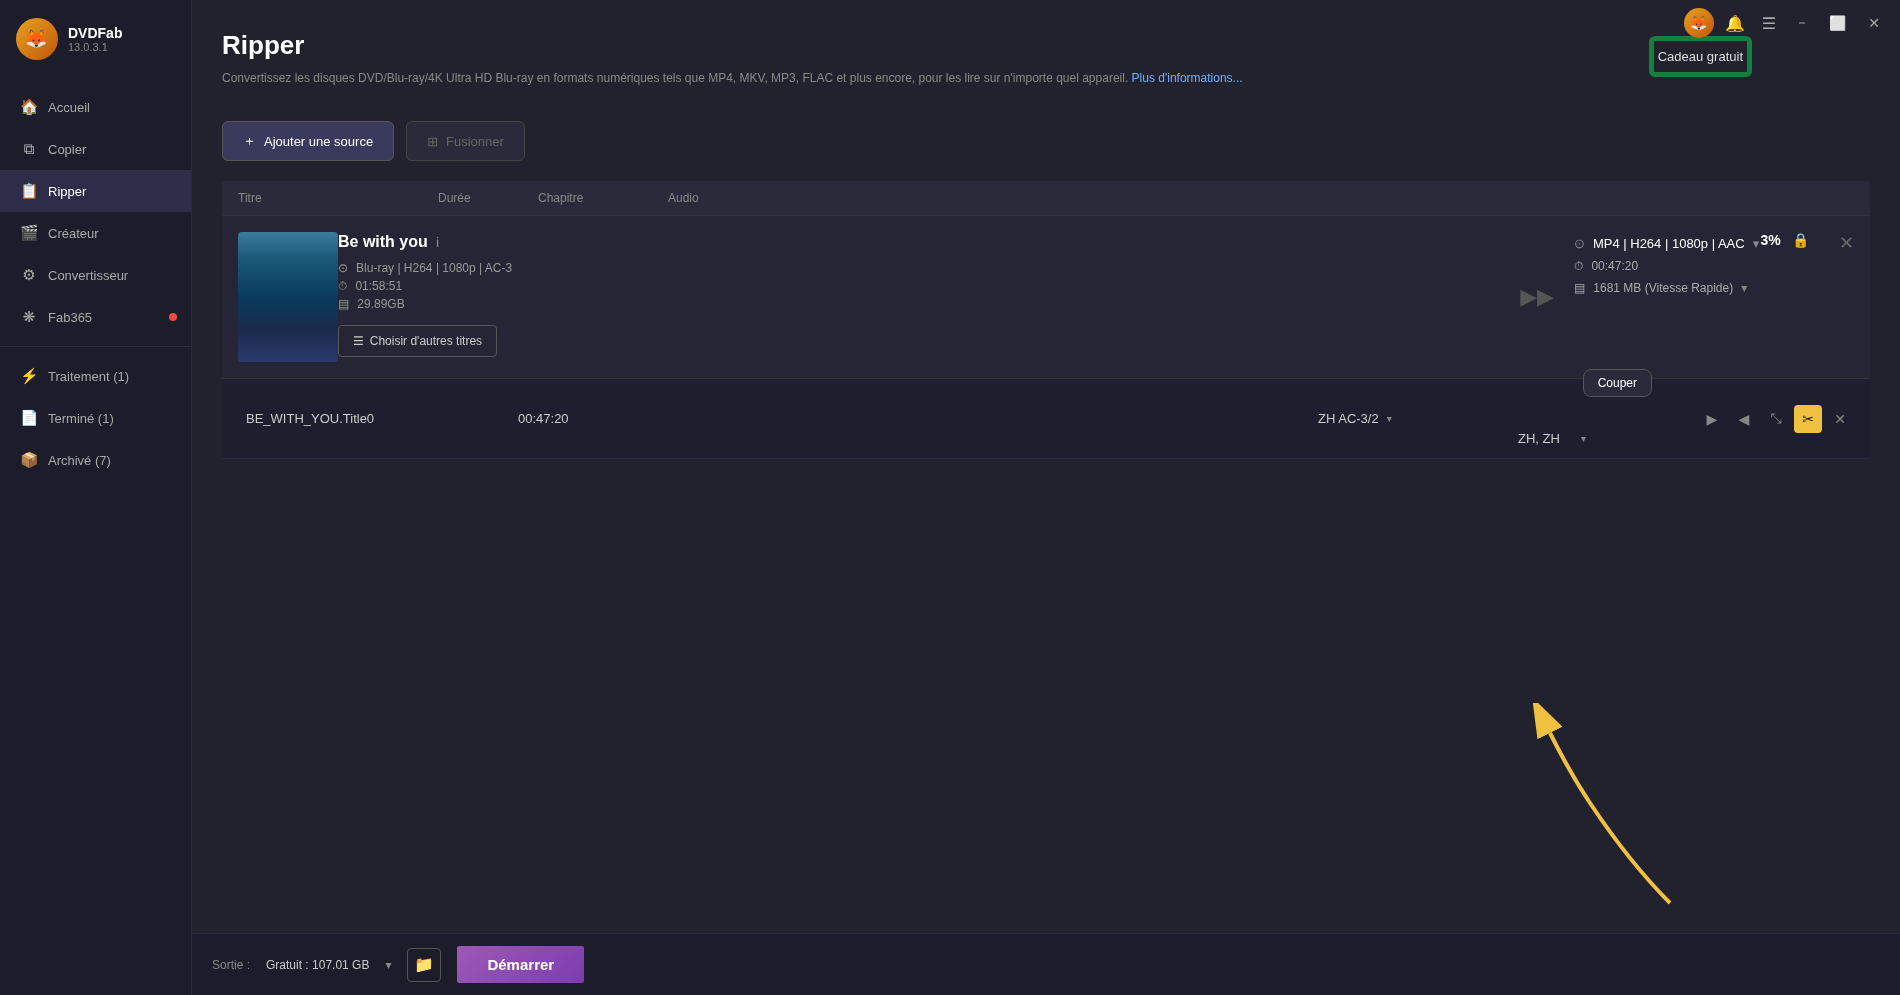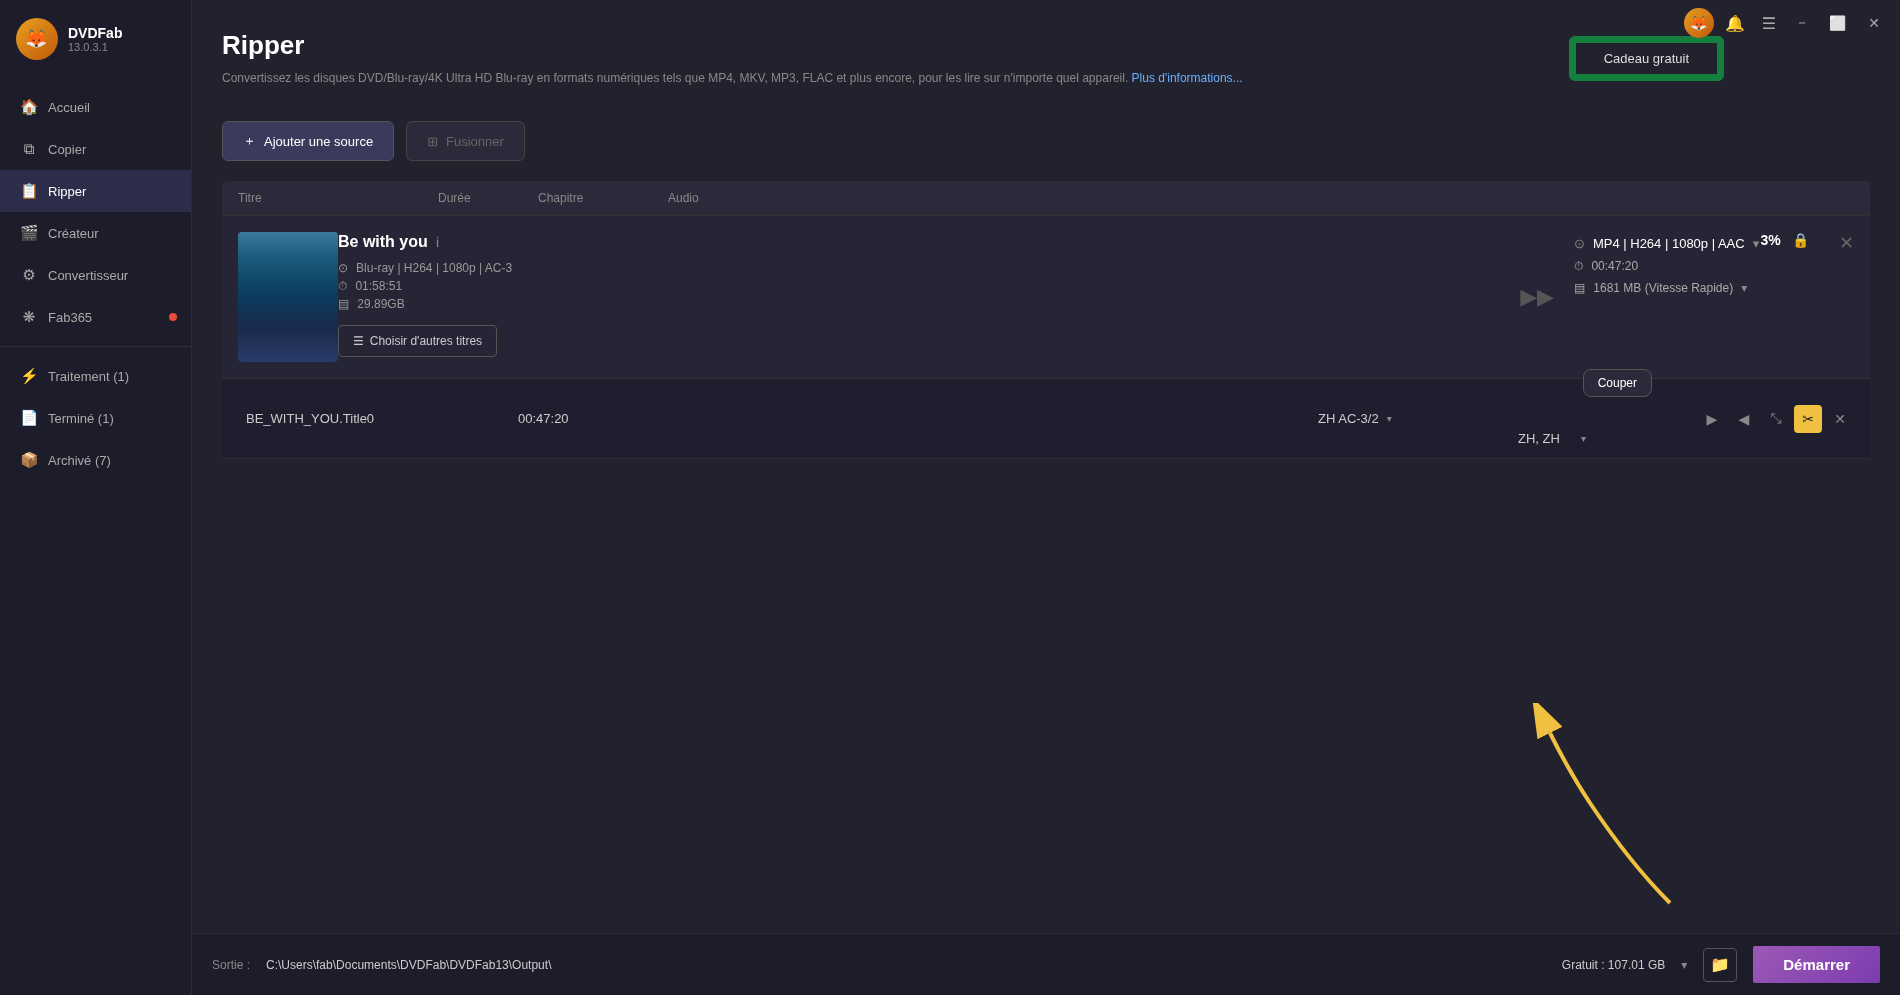--- a/index.html
+++ b/index.html
@@ -130,25 +130,25 @@
       border: 1px solid #444;
       border-radius: 6px;
       cursor: pointer;
       font-size: 13px;
     }
 
     
     .btn-gift {
       position: absolute;
       top: 36px;
-      right: 176px;
-      padding: 8px 28px;
+      right: 148px;
+      padding: 8px 4px;
       background: transparent;
       color: #ddd;
-      border: 7px solid #15803d;
+      border: 5px solid #15803d;
       border-radius: 6px;
       cursor: pointer;
       font-size: 13px;
     }
 
     
     .table-header {
       display: flex;
       background: #2a2a3a;
       border-radius: 4px 4px 0 0;
@@ -519,19 +519,18 @@
             <polygon points="0 0, 10 3.5, 0 7" fill="#f0c040"></polygon>
           </marker>
         </defs>
         <path d="M 160 200 Q 120 160 80 100 Q 60 70 40 30" stroke="#f0c040" stroke-width="4" fill="none" marker-end="url(#arrowhead)"></path>
       </svg>
     </div>
   </div>
 
   <div class="bottom-bar">
     <span class="output-label">Sortie :</span>
-    <span class="output-path">C:\Users\fab\Documents\DVDFab\DVDFab13\Output\</span>
     <span class="free-space">Gratuit : 107.01 GB</span>
     <span style="color:#888; font-size:12px; cursor:pointer;">▾</span>
     <button class="btn-folder">📁</button>
     <button class="btn-start">Démarrer</button>
   </div>
 </div>
 
 </body></html>

